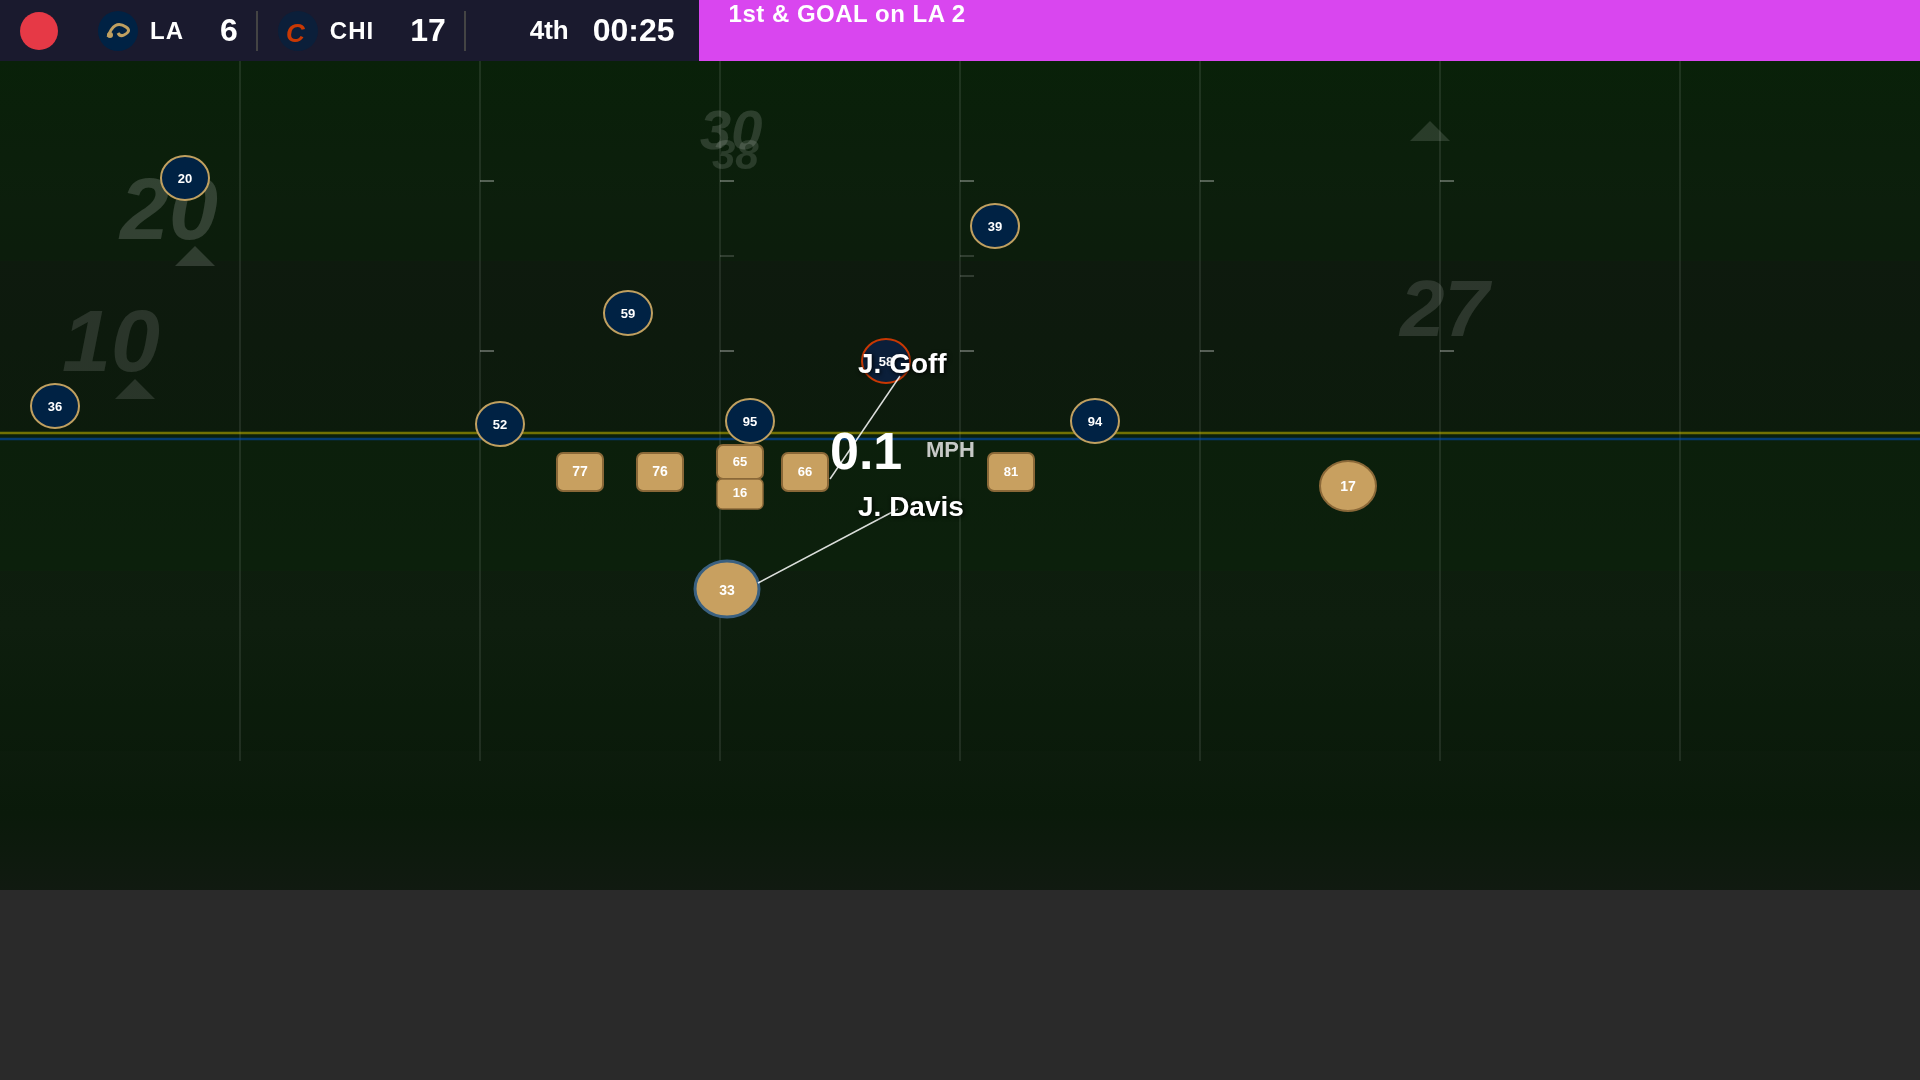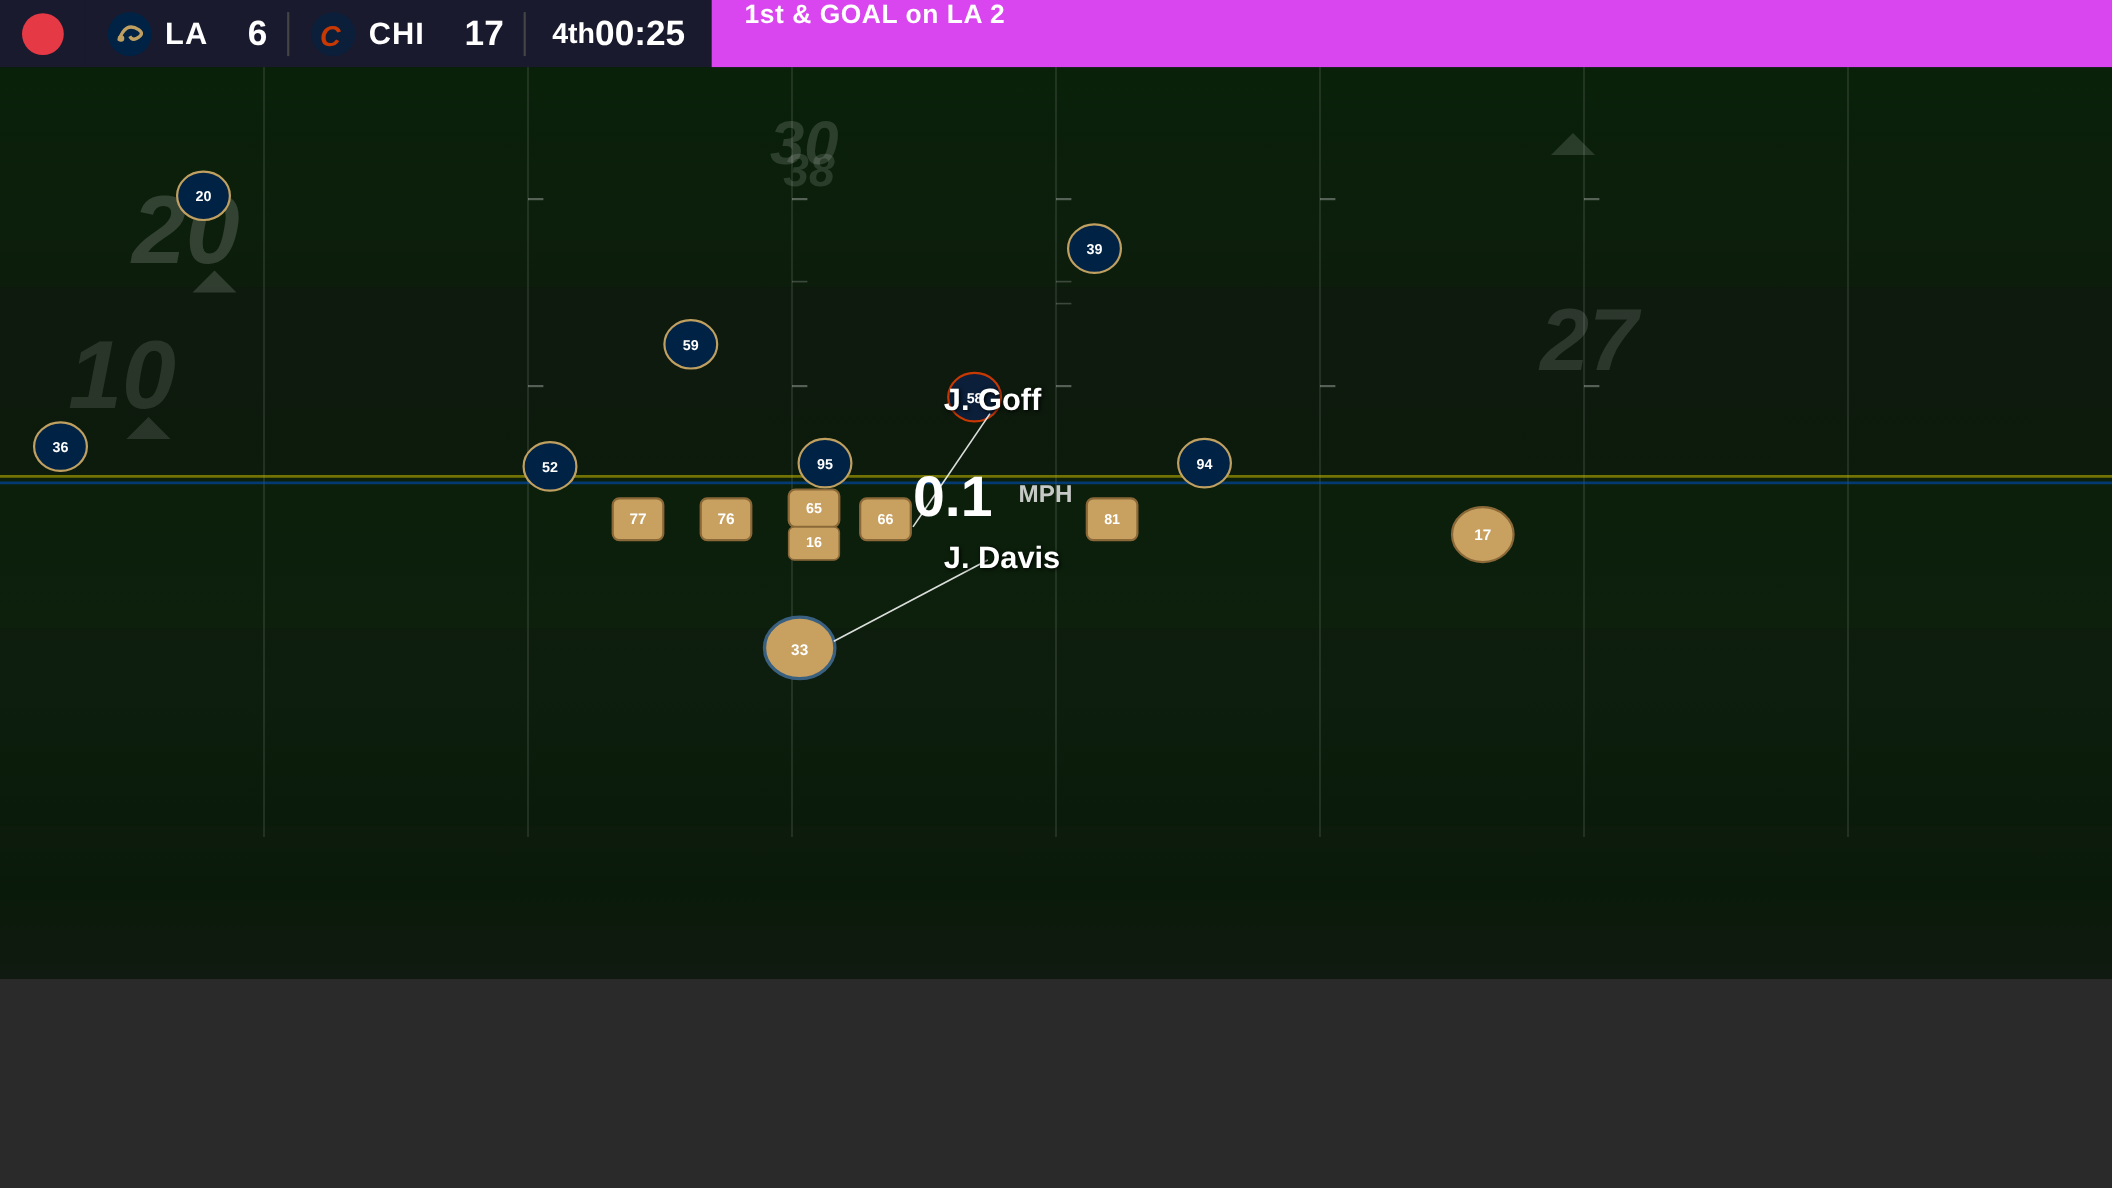--- a/index.html
+++ b/index.html
@@ -51,21 +51,21 @@
       width: 44px;
       height: 44px;
       margin-right: 10px;
       display: flex;
       align-items: center;
       justify-content: center;
     }
 
     .team-abbr {
       color: #fff;
-      font-size: 28px;
+      font-size: 24px;
       font-weight: 700;
       letter-spacing: 1px;
     }
 
     .team-score {
       color: #fff;
       font-size: 32px;
       font-weight: 700;
       padding: 0 18px;
     }
@@ -73,20 +73,22 @@
     .divider {
       width: 2px;
       height: 40px;
       background: #444;
     }
 
     .game-info {
       display: flex;
       align-items: center;
       padding: 0 24px;
+      gap: 24px;
+      margin-left: 40px;
     }
 
     .quarter-label {
       color: #fff;
       font-size: 26px;
       font-weight: 600;
     }
 
     .clock-label {
       color: #fff;

